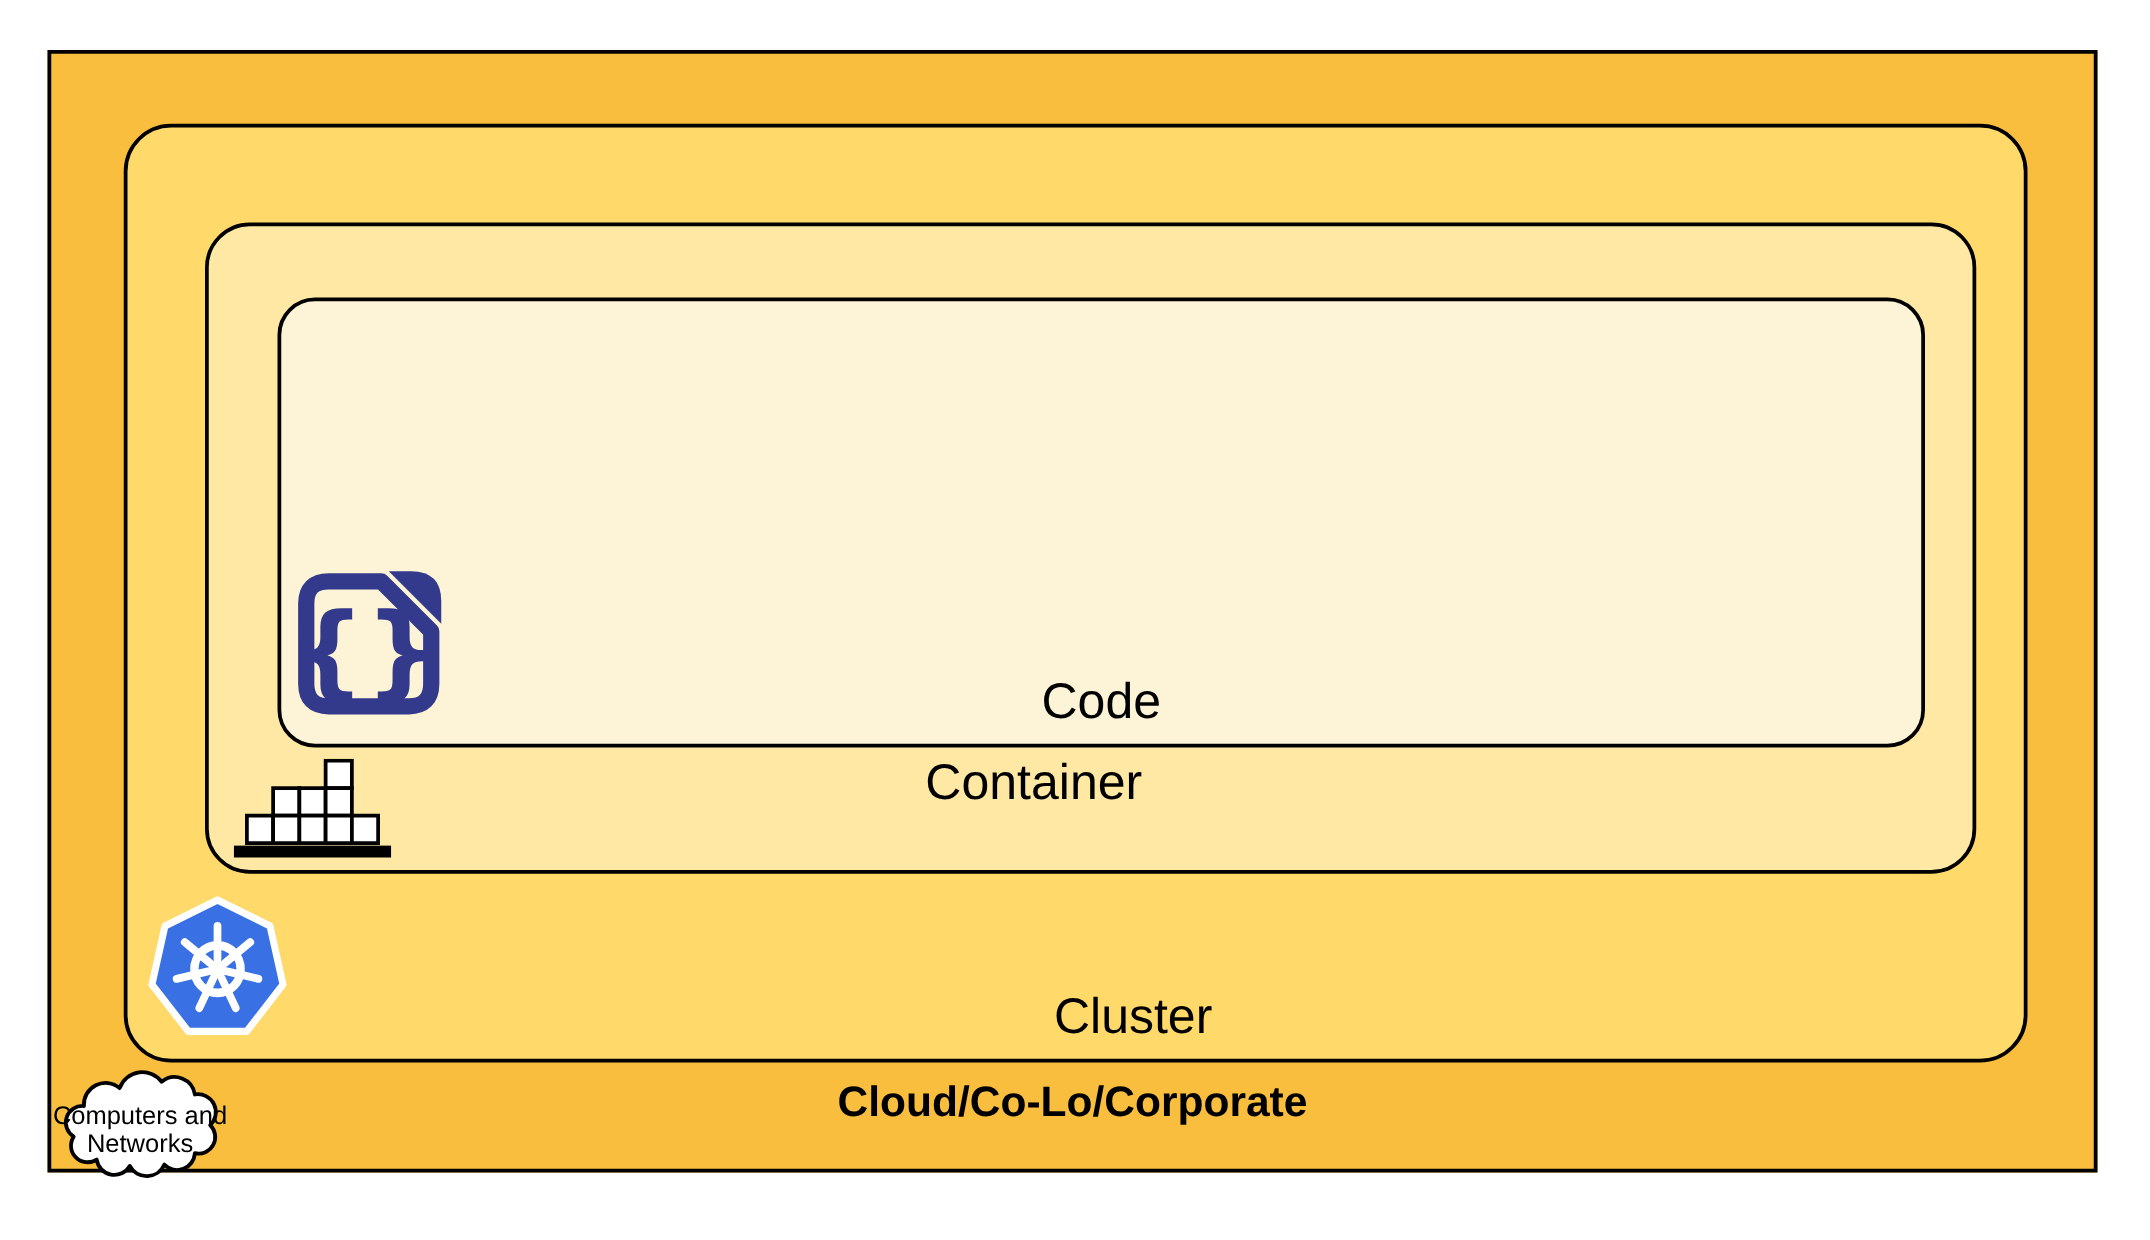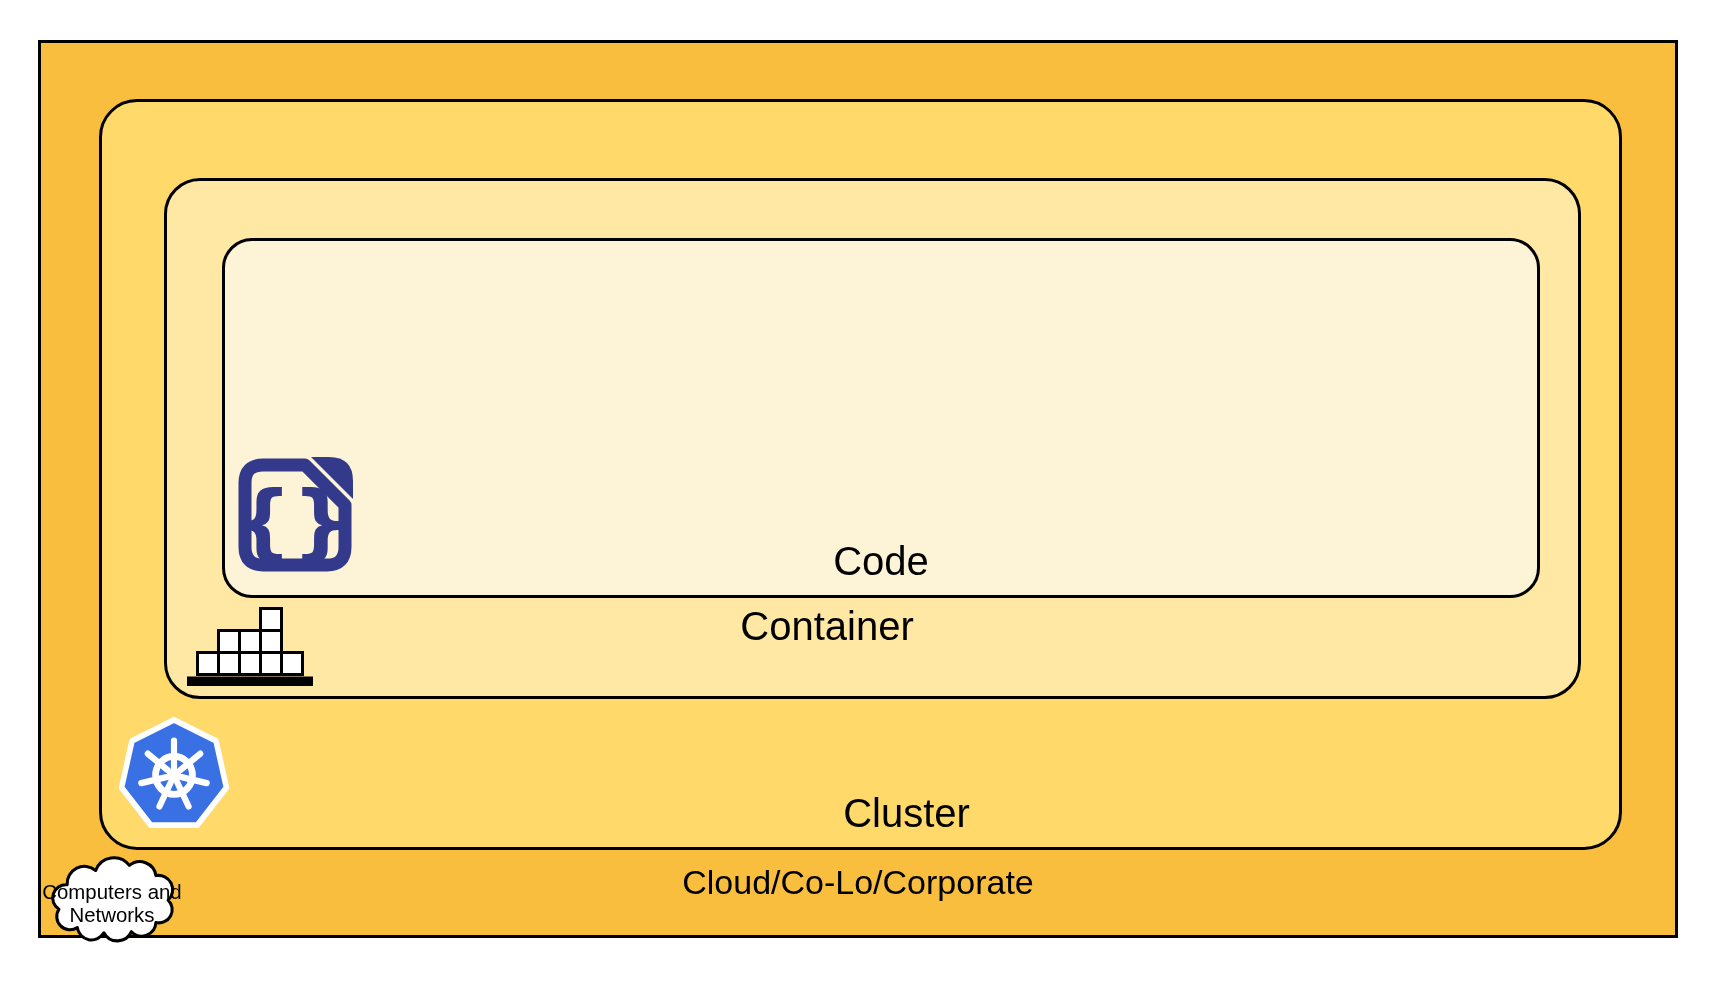--- a/index.html
+++ b/index.html
@@ -14,21 +14,21 @@
   .layer-datacenter{left:38px;top:40px;width:1640px;height:898px;background:#F9BE3D;border-radius:0;}
   .layer-cluster  {left:99px;top:99px;width:1523px;height:751px;background:#FFD969;border-radius:38px;}
   .layer-container{left:164px;top:178px;width:1417px;height:521px;background:#FEE8A4;border-radius:36px;}
   .layer-code     {left:222px;top:238px;width:1318px;height:360px;background:#FDF3D7;border-radius:30px;}
 
   
   .layer-label{font-size:40px;line-height:42px;text-align:center;color:#000;white-space:nowrap;}
   .label-code     {left:222px;width:1318px;top:540px;}
   .label-container{left:164px;width:1252px;top:605px;margin-left:37px;}
   .label-cluster  {left:111px;width:1523px;top:792px;margin-left:34px;}
-  .label-datacenter{left:38px;width:1640px;top:864px;font-size:34px;line-height:37px;text-align:center;}
+  .label-datacenter{left:38px;width:1640px;top:864px;font-size:34px;line-height:37px;text-align:center;font-weight:bold;}
 
   
   .icon-code      {left:235px;top:455px;width:120px;height:120px;}
   .icon-container {left:187px;top:607px;width:126px;height:80px;}
   .icon-kubernetes{left:118px;top:713px;width:112px;height:120px;}
   .icon-cloud     {left:36px;top:846px;width:150px;height:100px;}
 
   .cloud-text{font-family:"Liberation Sans",sans-serif;font-size:20px;fill:#000;}
   .code-braces{font-family:"DejaVu Sans","Liberation Sans",sans-serif;font-weight:bold;font-size:82px;fill:#333A8C;}
 </style>

